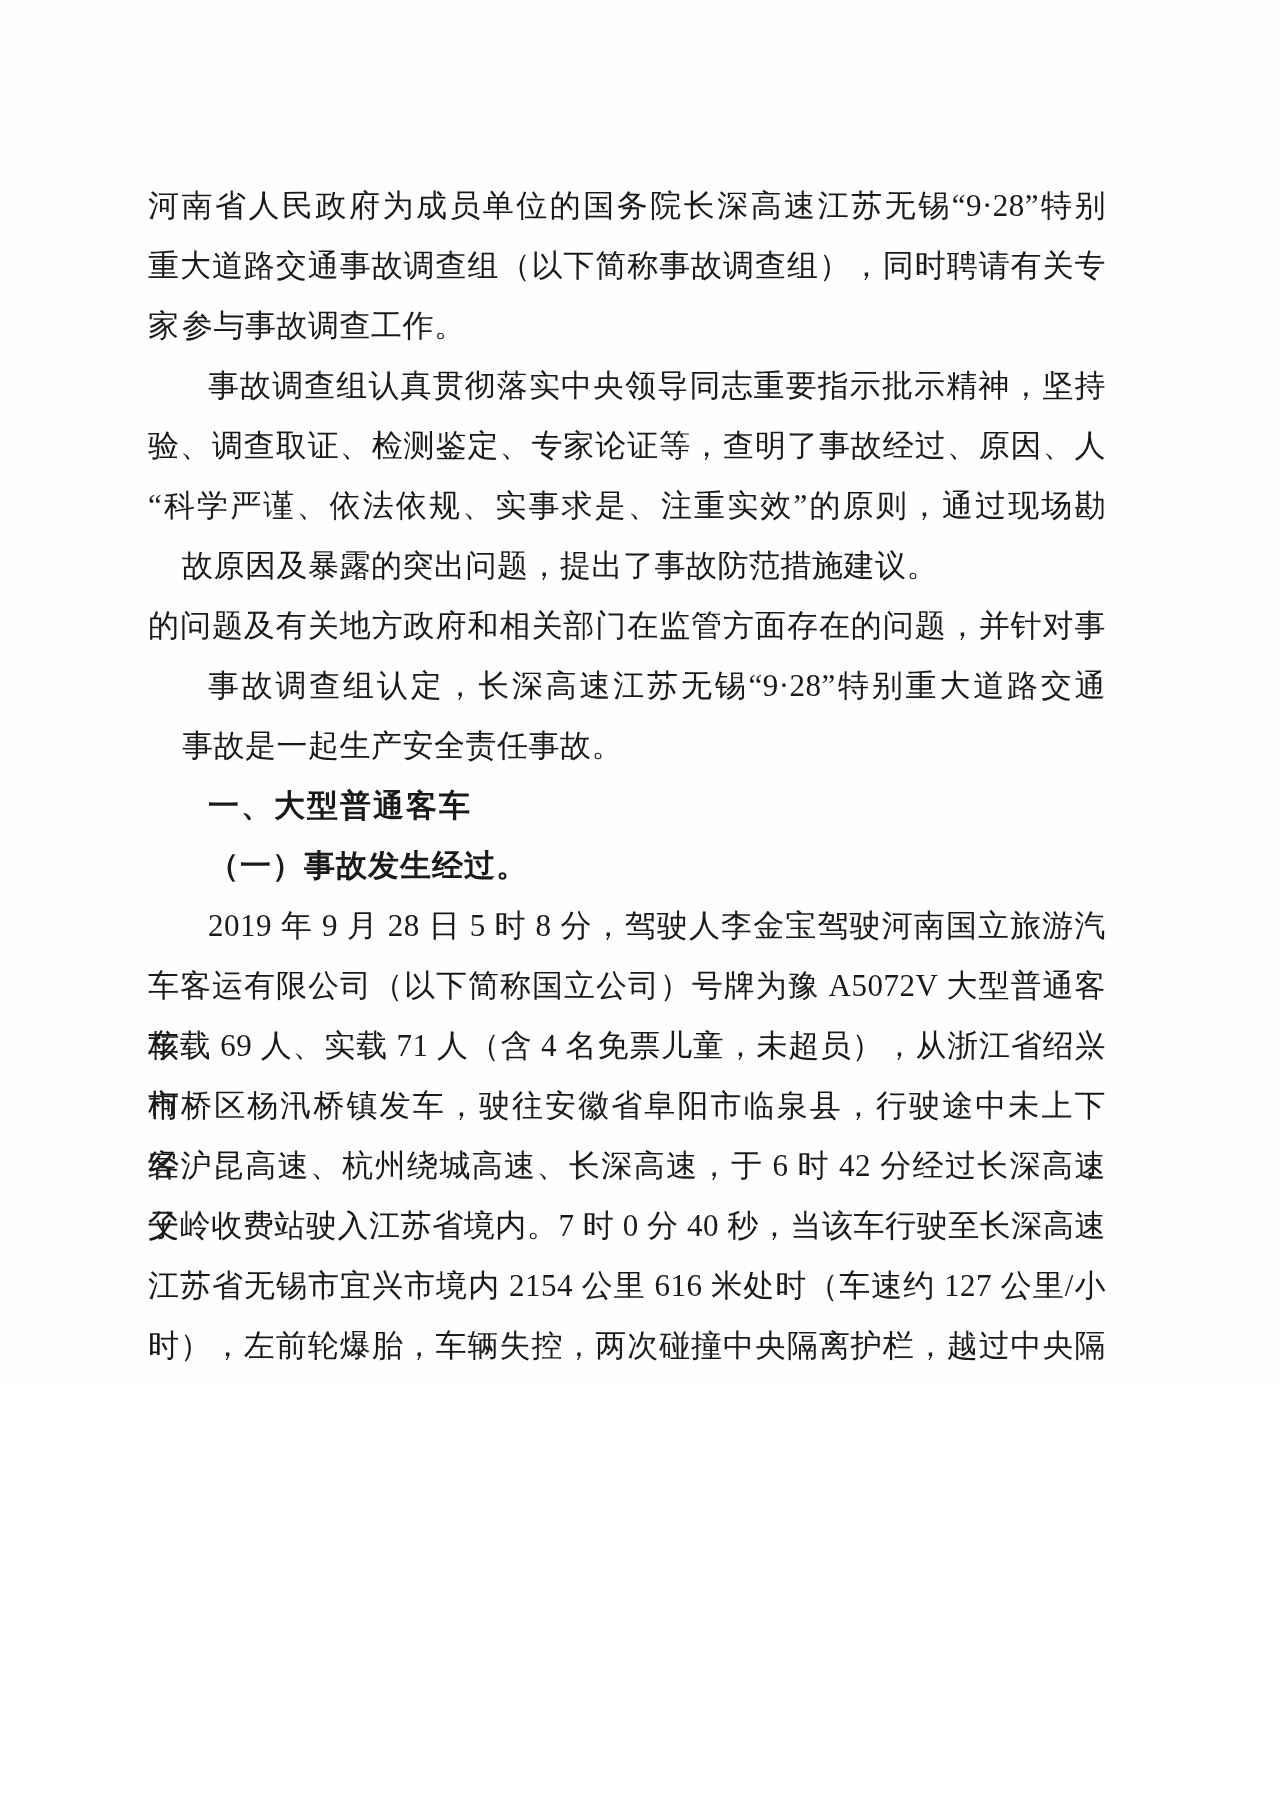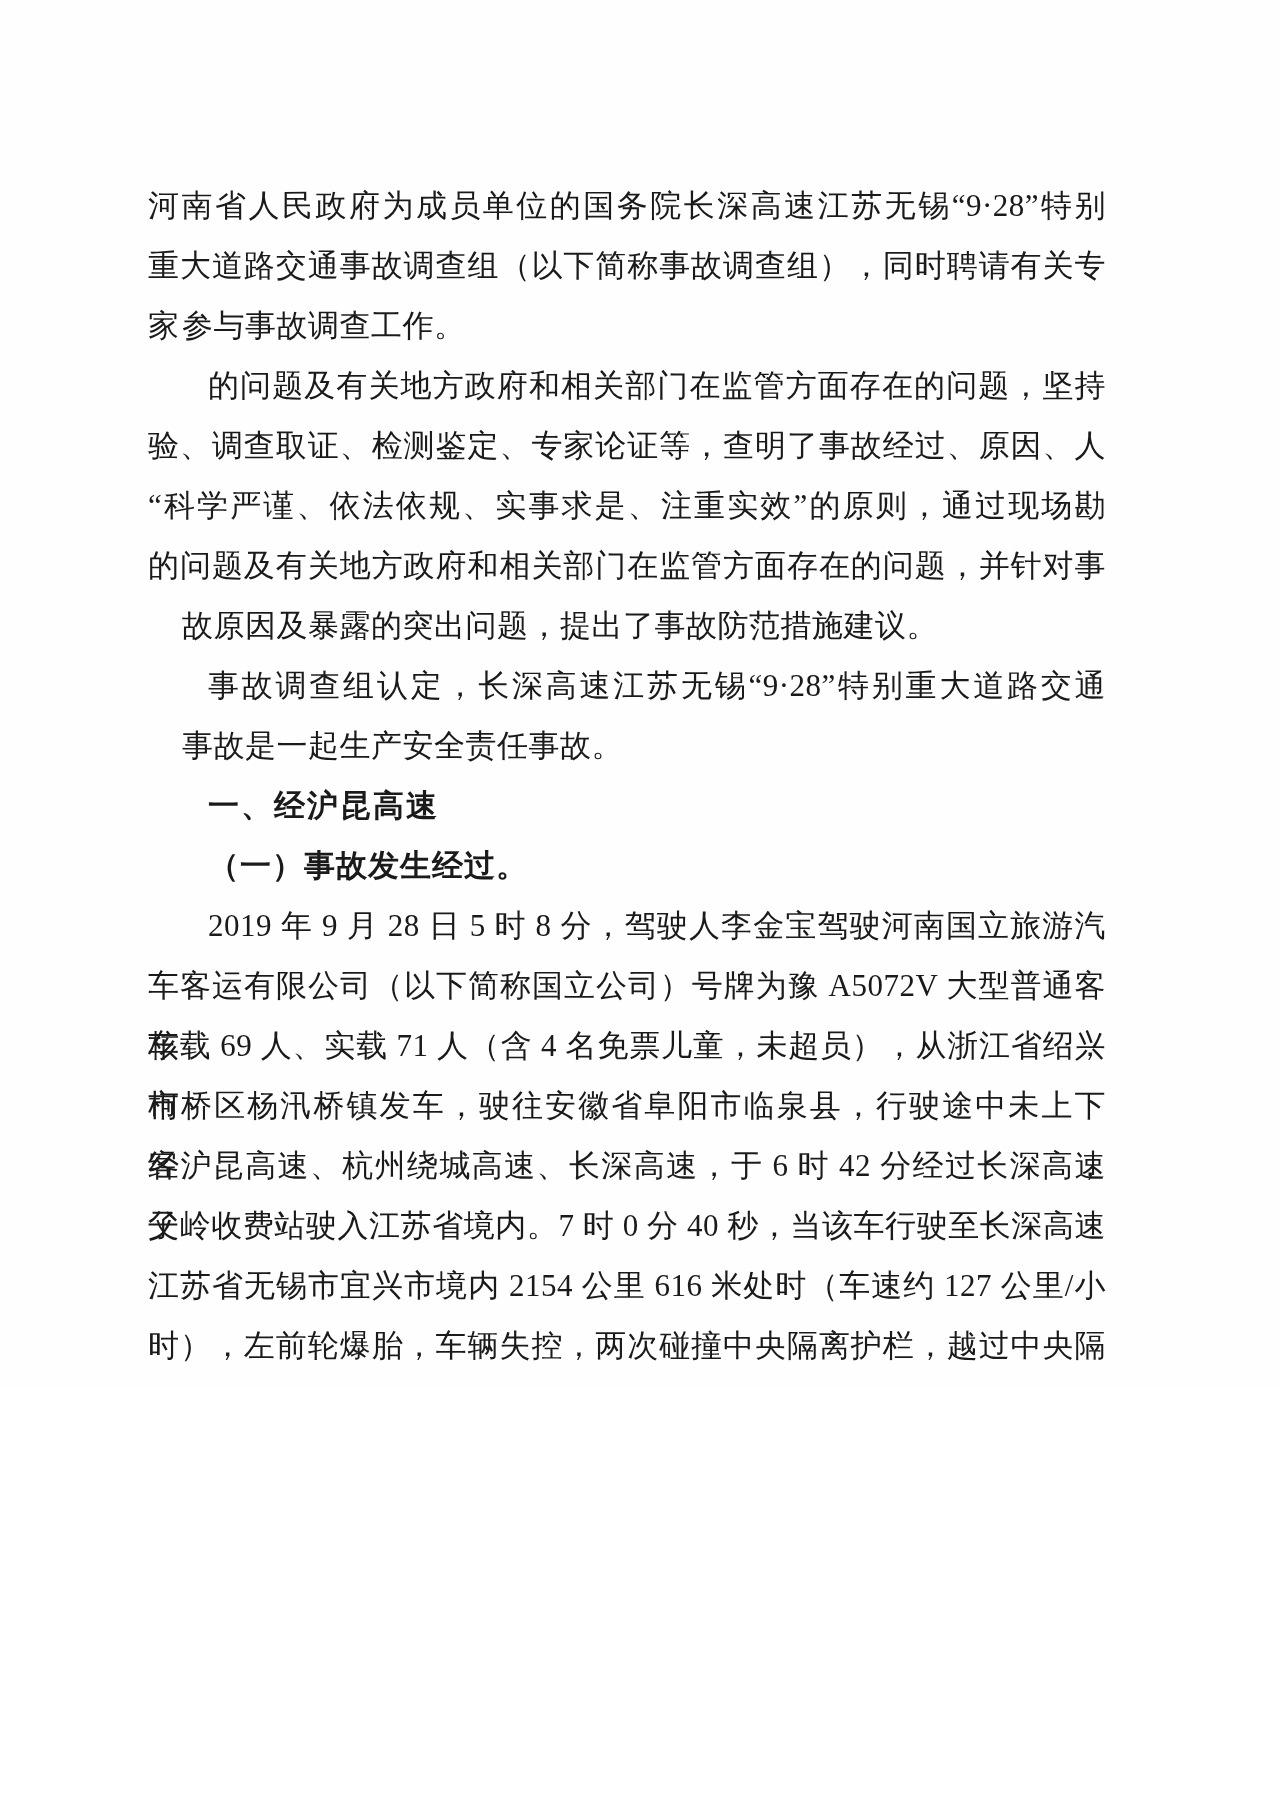--- a/index.html
+++ b/index.html
@@ -61,28 +61,28 @@
   }
 </style>
 </head>
 <body>
 
 <div class="page">
   <div class="text-block">
     <div class="line">河南省人民政府为成员单位的国务院长深高速江苏无锡“9·28”特别</div>
     <div class="line">重大道路交通事故调查组（以下简称事故调查组），同时聘请有关专家</div>
     <div class="line end">参与事故调查工作。</div>
-    <div class="line indent">的问题及有关地方政府和相关部门在监管方面存在的问题，坚持</div>
+    <div class="line indent">事故调查组认真贯彻落实中央领导同志重要指示批示精神，坚持</div>
     <div class="line">验、调查取证、检测鉴定、专家论证等，查明了事故经过、原因、人</div>
     <div class="line">“科学严谨、依法依规、实事求是、注重实效”的原则，通过现场勘</div>
+    <div class="line end">故原因及暴露的突出问题，提出了事故防范措施建议。</div>
     <div class="line">的问题及有关地方政府和相关部门在监管方面存在的问题，并针对事</div>
-    <div class="line end">故原因及暴露的突出问题，提出了事故防范措施建议。</div>
     <div class="line indent">事故调查组认定，长深高速江苏无锡“9·28”特别重大道路交通</div>
     <div class="line end">事故是一起生产安全责任事故。</div>
-    <div class="line heading-1 indent">一、经沪昆高速</div>
+    <div class="line heading-1 indent">一、大型普通客车</div>
     <div class="line heading-2 indent">（一）事故发生经过。</div>
     <div class="line indent">2019 年 9 月 28 日 5 时 8 分，驾驶人李金宝驾驶河南国立旅游汽</div>
     <div class="line">车客运有限公司（以下简称国立公司）号牌为豫 A5072V 大型普通客车，</div>
     <div class="line">核载 69 人、实载 71 人（含 4 名免票儿童，未超员），从浙江省绍兴市</div>
     <div class="line">柯桥区杨汛桥镇发车，驶往安徽省阜阳市临泉县，行驶途中未上下客，</div>
     <div class="line">经沪昆高速、杭州绕城高速、长深高速，于 6 时 42 分经过长深高速父</div>
     <div class="line">子岭收费站驶入江苏省境内。7 时 0 分 40 秒，当该车行驶至长深高速</div>
     <div class="line">江苏省无锡市宜兴市境内 2154 公里 616 米处时（车速约 127 公里/小</div>
     <div class="line">时），左前轮爆胎，车辆失控，两次碰撞中央隔离护栏，越过中央隔离</div>
     <div class="line">带冲入对向车道，在 2154 公里 356 米处与对向安继青正常驾驶的徐州</div>

